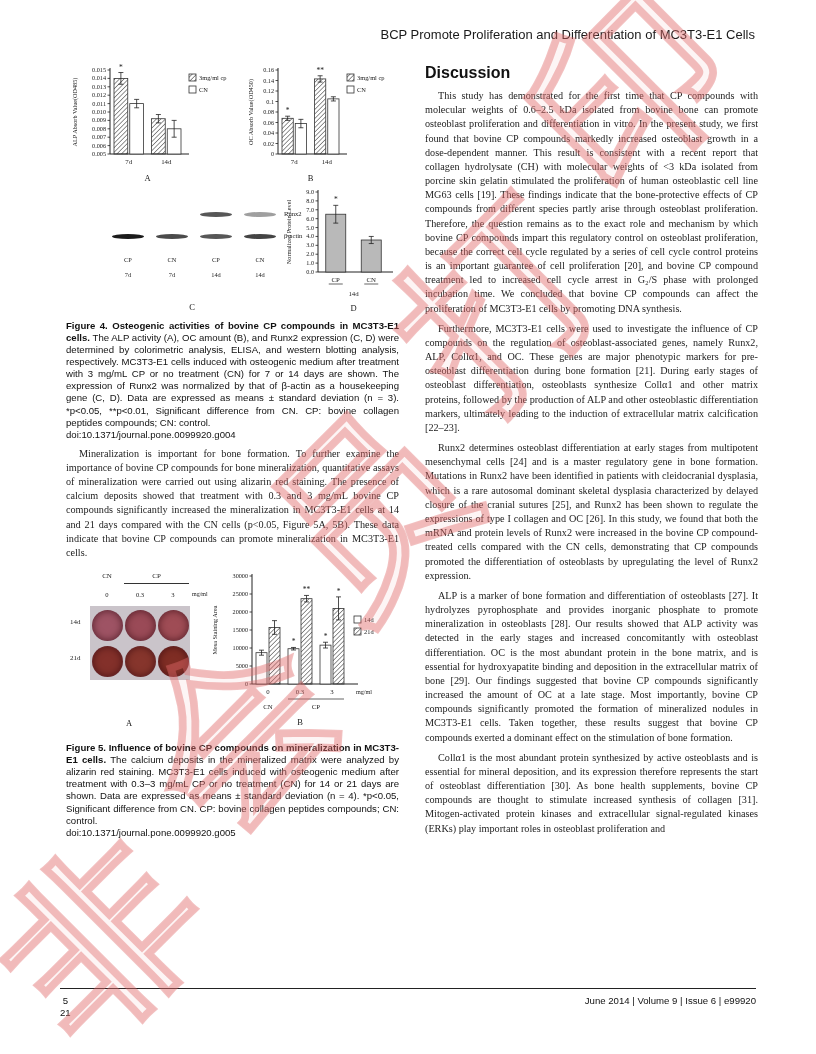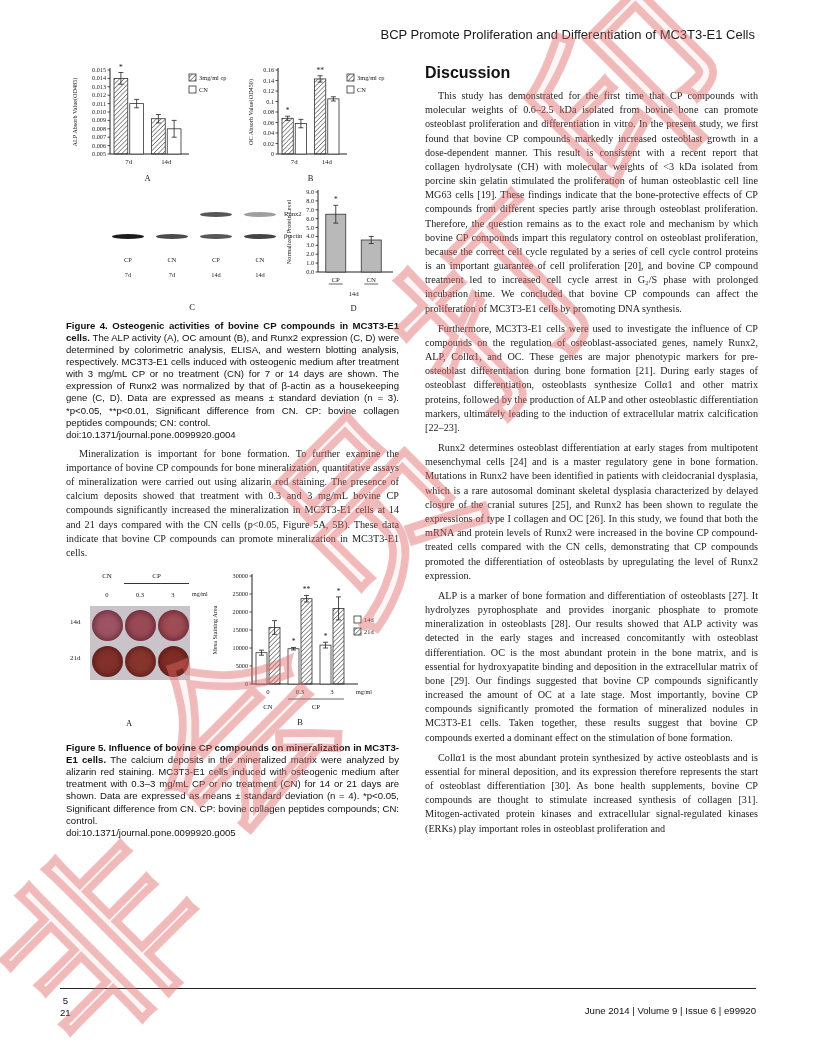--- a/index.html
+++ b/index.html
@@ -29,21 +29,21 @@
   svg text{font-family:"Liberation Serif",serif;}
   .blot span, .wells span{position:absolute;font-size:6.8px;color:#222;}
   .band{position:absolute;height:5px;border-radius:50%;}
   .well{position:absolute;width:29px;height:29px;border-radius:50%;
         box-shadow:inset 0 0 7px rgba(40,0,10,0.55);border:1.5px solid rgba(70,25,35,0.45);}
   .photo{position:absolute;background:#cac4ca;}
   .panel-letter{position:absolute;font-size:8.5px;color:#111;text-align:center;}
   .footer{position:absolute;left:60px;right:60px;top:988px;border-top:1.2px solid #222;padding-top:6px;
         font-family:"Liberation Sans",sans-serif;font-size:9.6px;color:#111;display:flex;align-items:flex-start;}
   .footer .f-left{flex:1;text-align:left;}
-  .footer .f-right{flex:1;text-align:right;margin-top:10px;}
+  .footer .f-right{flex:1;text-align:right;}
   .footer .pgnum{display:flex;flex-direction:column;align-items:center;line-height:1.25;}
   .wm-char{position:absolute;font-family:"DejaVu Sans",sans-serif;font-size:185px;font-weight:700;
         line-height:1;transform:rotate(-45deg);z-index:6;pointer-events:none;}
 </style>
 </head>
 <body>
 
 <div class="page">
 
   <div id="wm">

